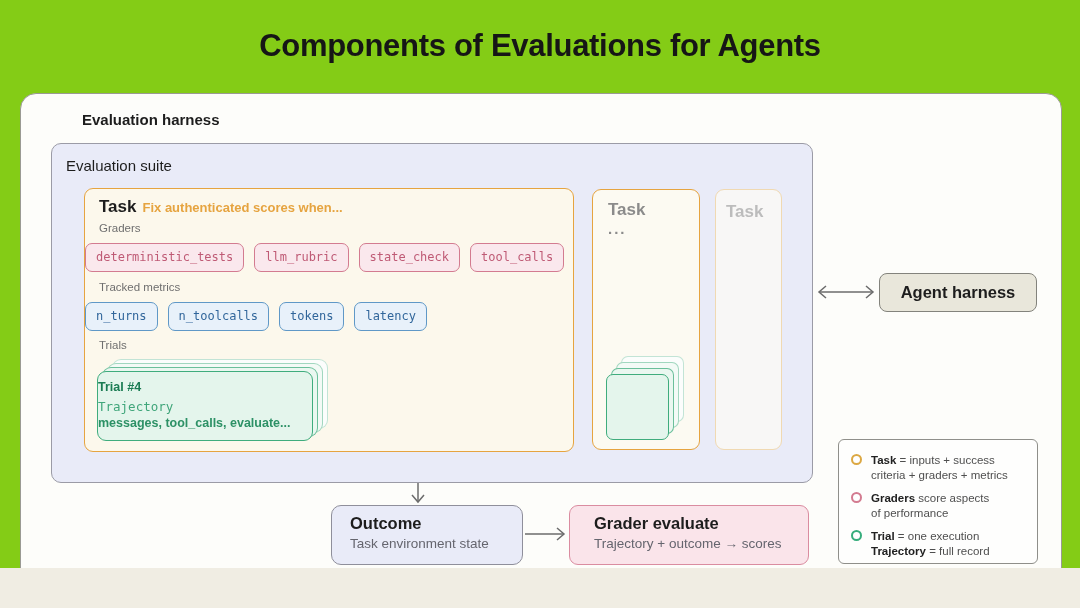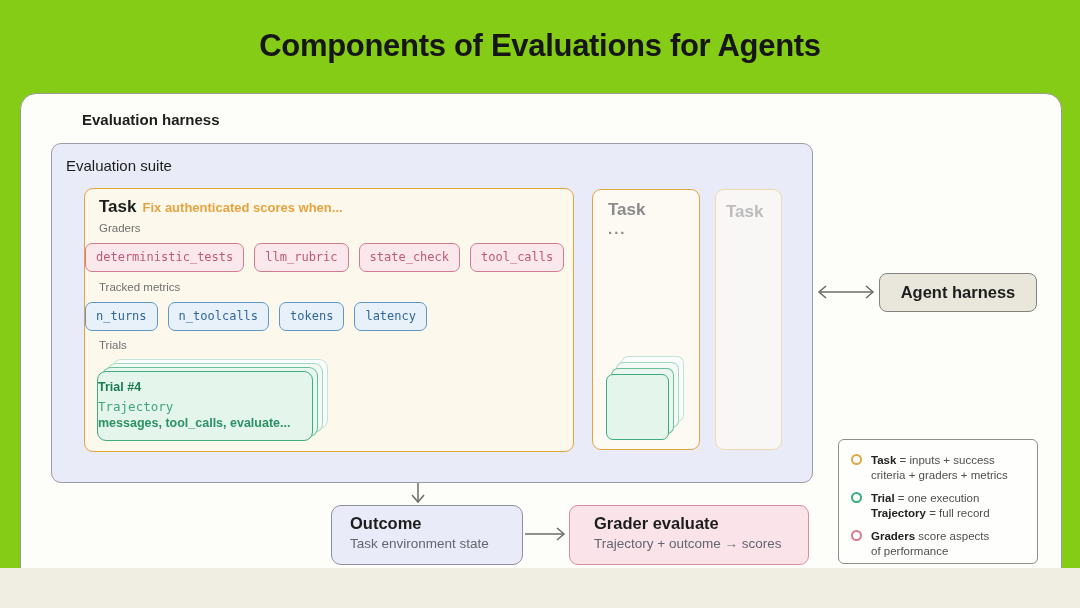--- a/index.html
+++ b/index.html
@@ -173,22 +173,22 @@
       <div class="outcome-title">Grader evaluate</div>
       <div class="outcome-sub">Trajectory + outcome → scores</div>
     </div>
 
     <div class="legend" id="legend">
         <div class="legend-item">
           <span class="legend-circle" style="border-color: rgb(220, 168, 67);"></span>
           <div class="legend-text"><span class="b">Task</span><span> = inputs + success</span><br><span>criteria + graders + metrics</span></div>
         </div>
         <div class="legend-item">
+          <span class="legend-circle" style="border-color: rgb(211, 123, 144);"></span>
+          <div class="legend-text"><span class="b">Graders</span><span> score aspects</span><br><span>of performance</span></div>
+        </div>
+        <div class="legend-item">
           <span class="legend-circle" style="border-color: rgb(54, 173, 124);"></span>
           <div class="legend-text"><span class="b">Trial</span><span> = one execution</span><br><span class="b">Trajectory</span><span> = full record</span></div>
-        </div>
-        <div class="legend-item">
-          <span class="legend-circle" style="border-color: rgb(211, 123, 144);"></span>
-          <div class="legend-text"><span class="b">Graders</span><span> score aspects</span><br><span>of performance</span></div>
         </div>
       </div>
   </div>
 </div>
 
 </body></html>

